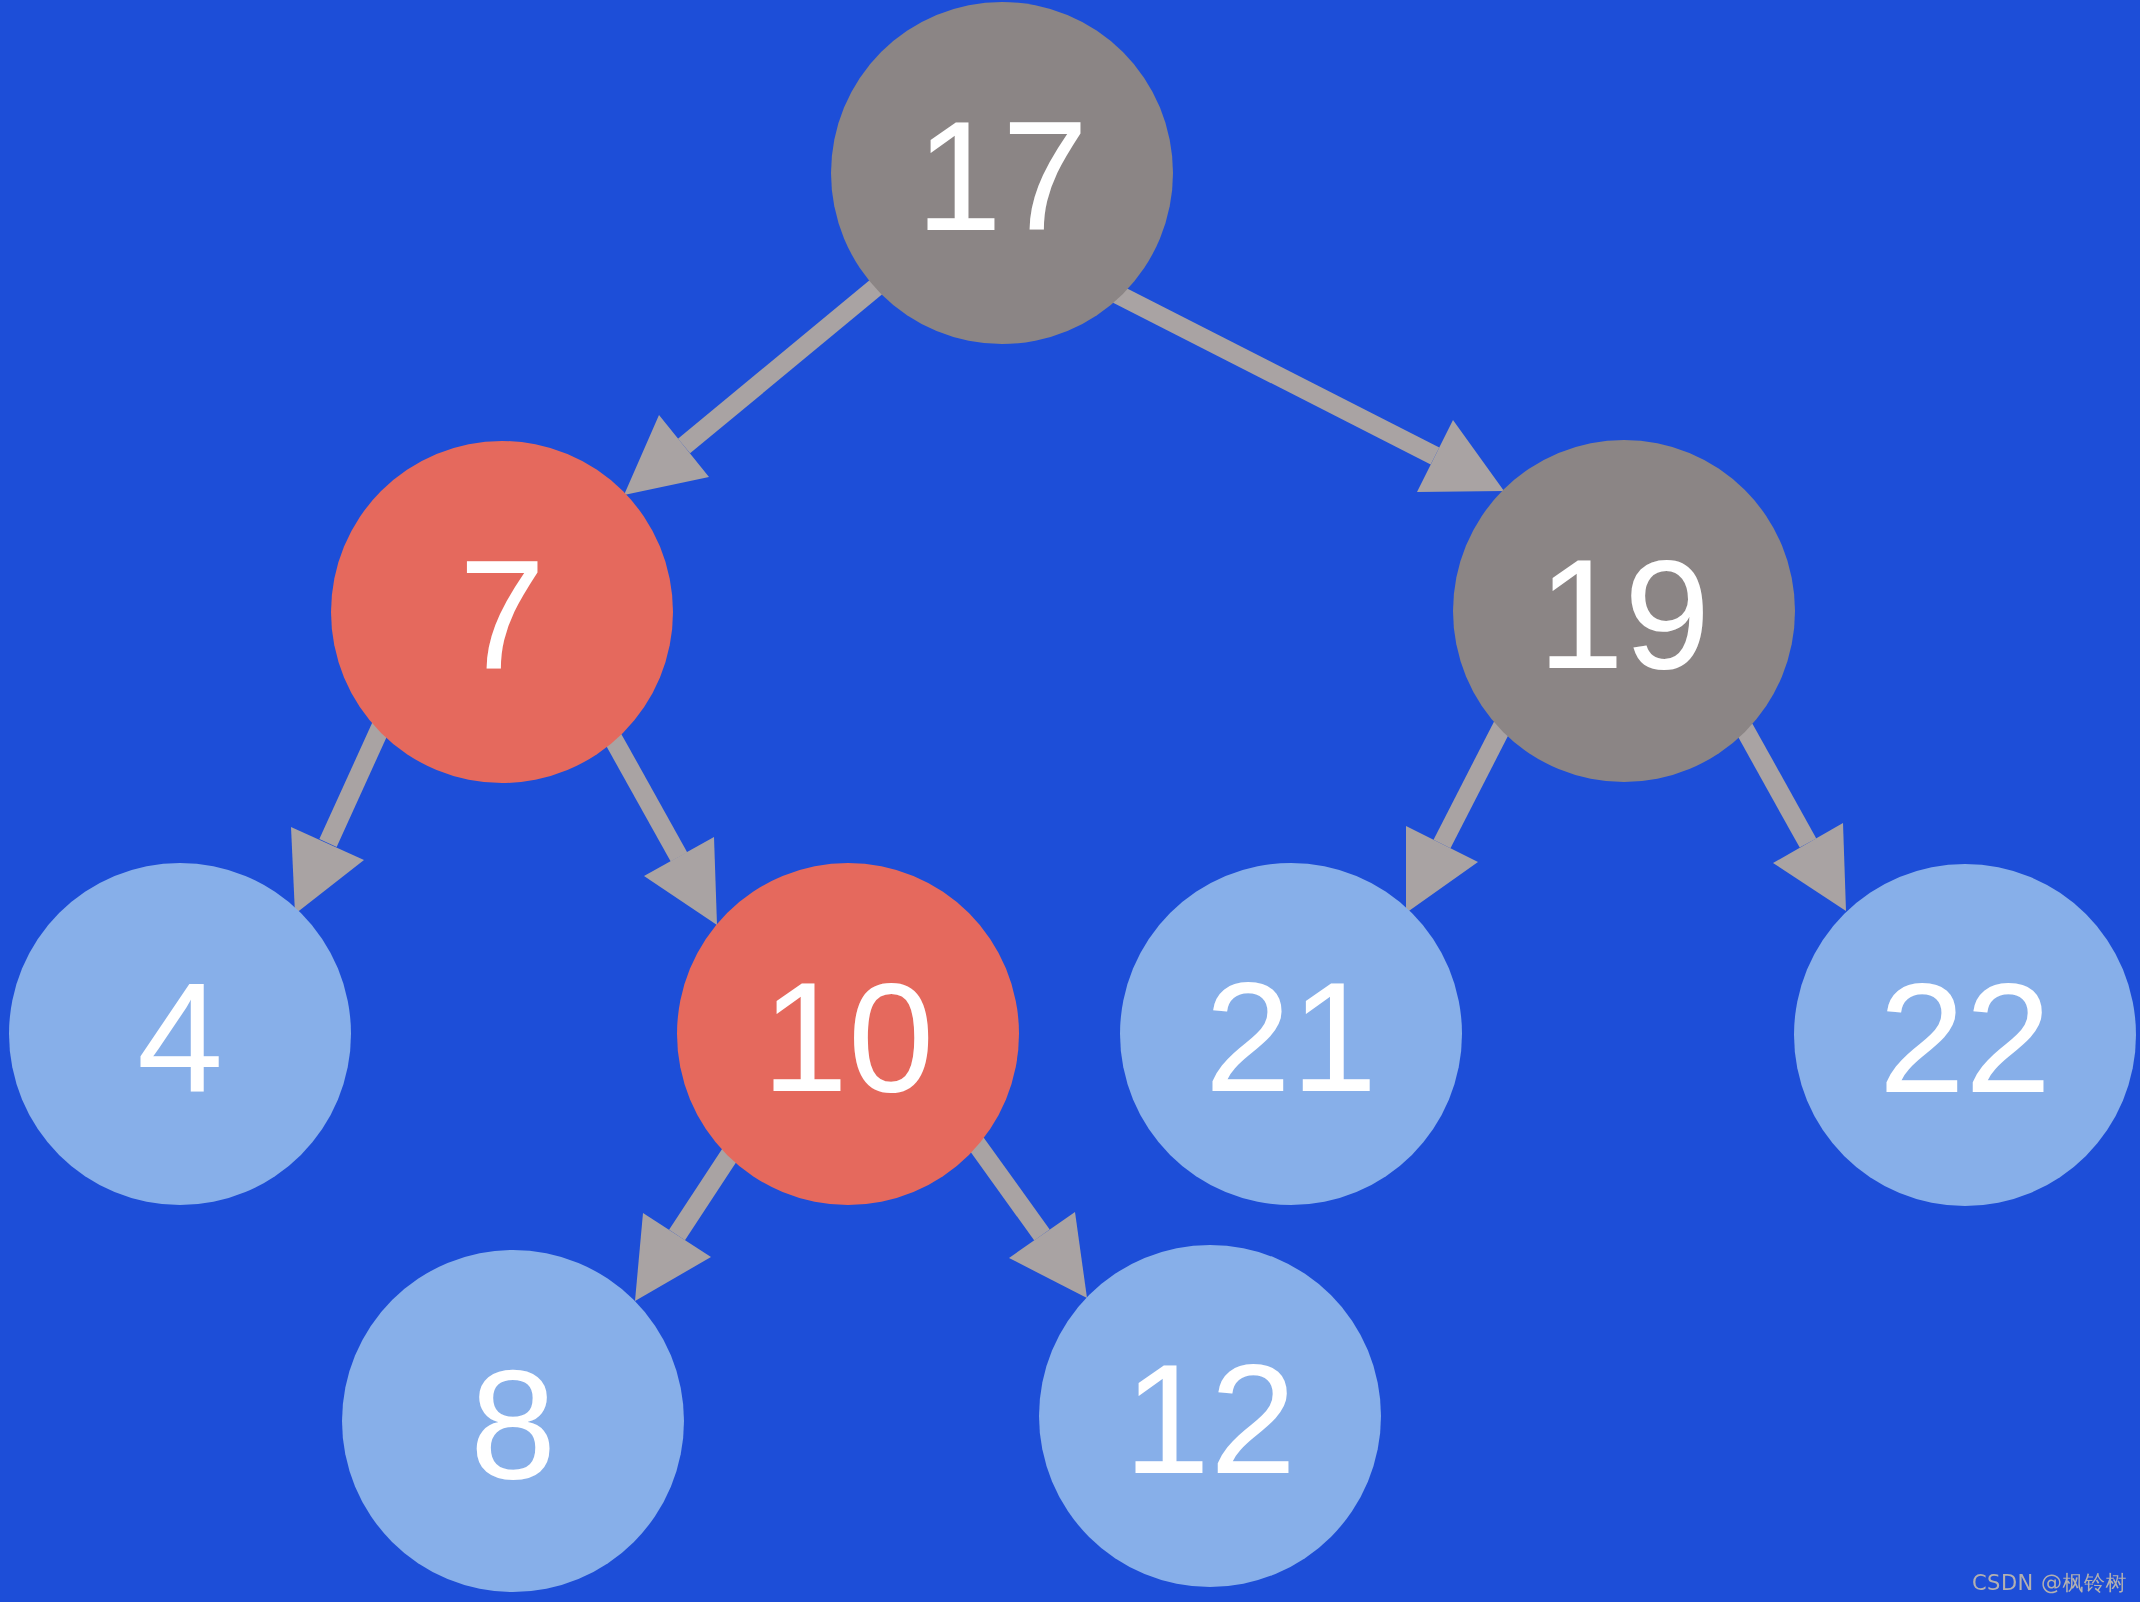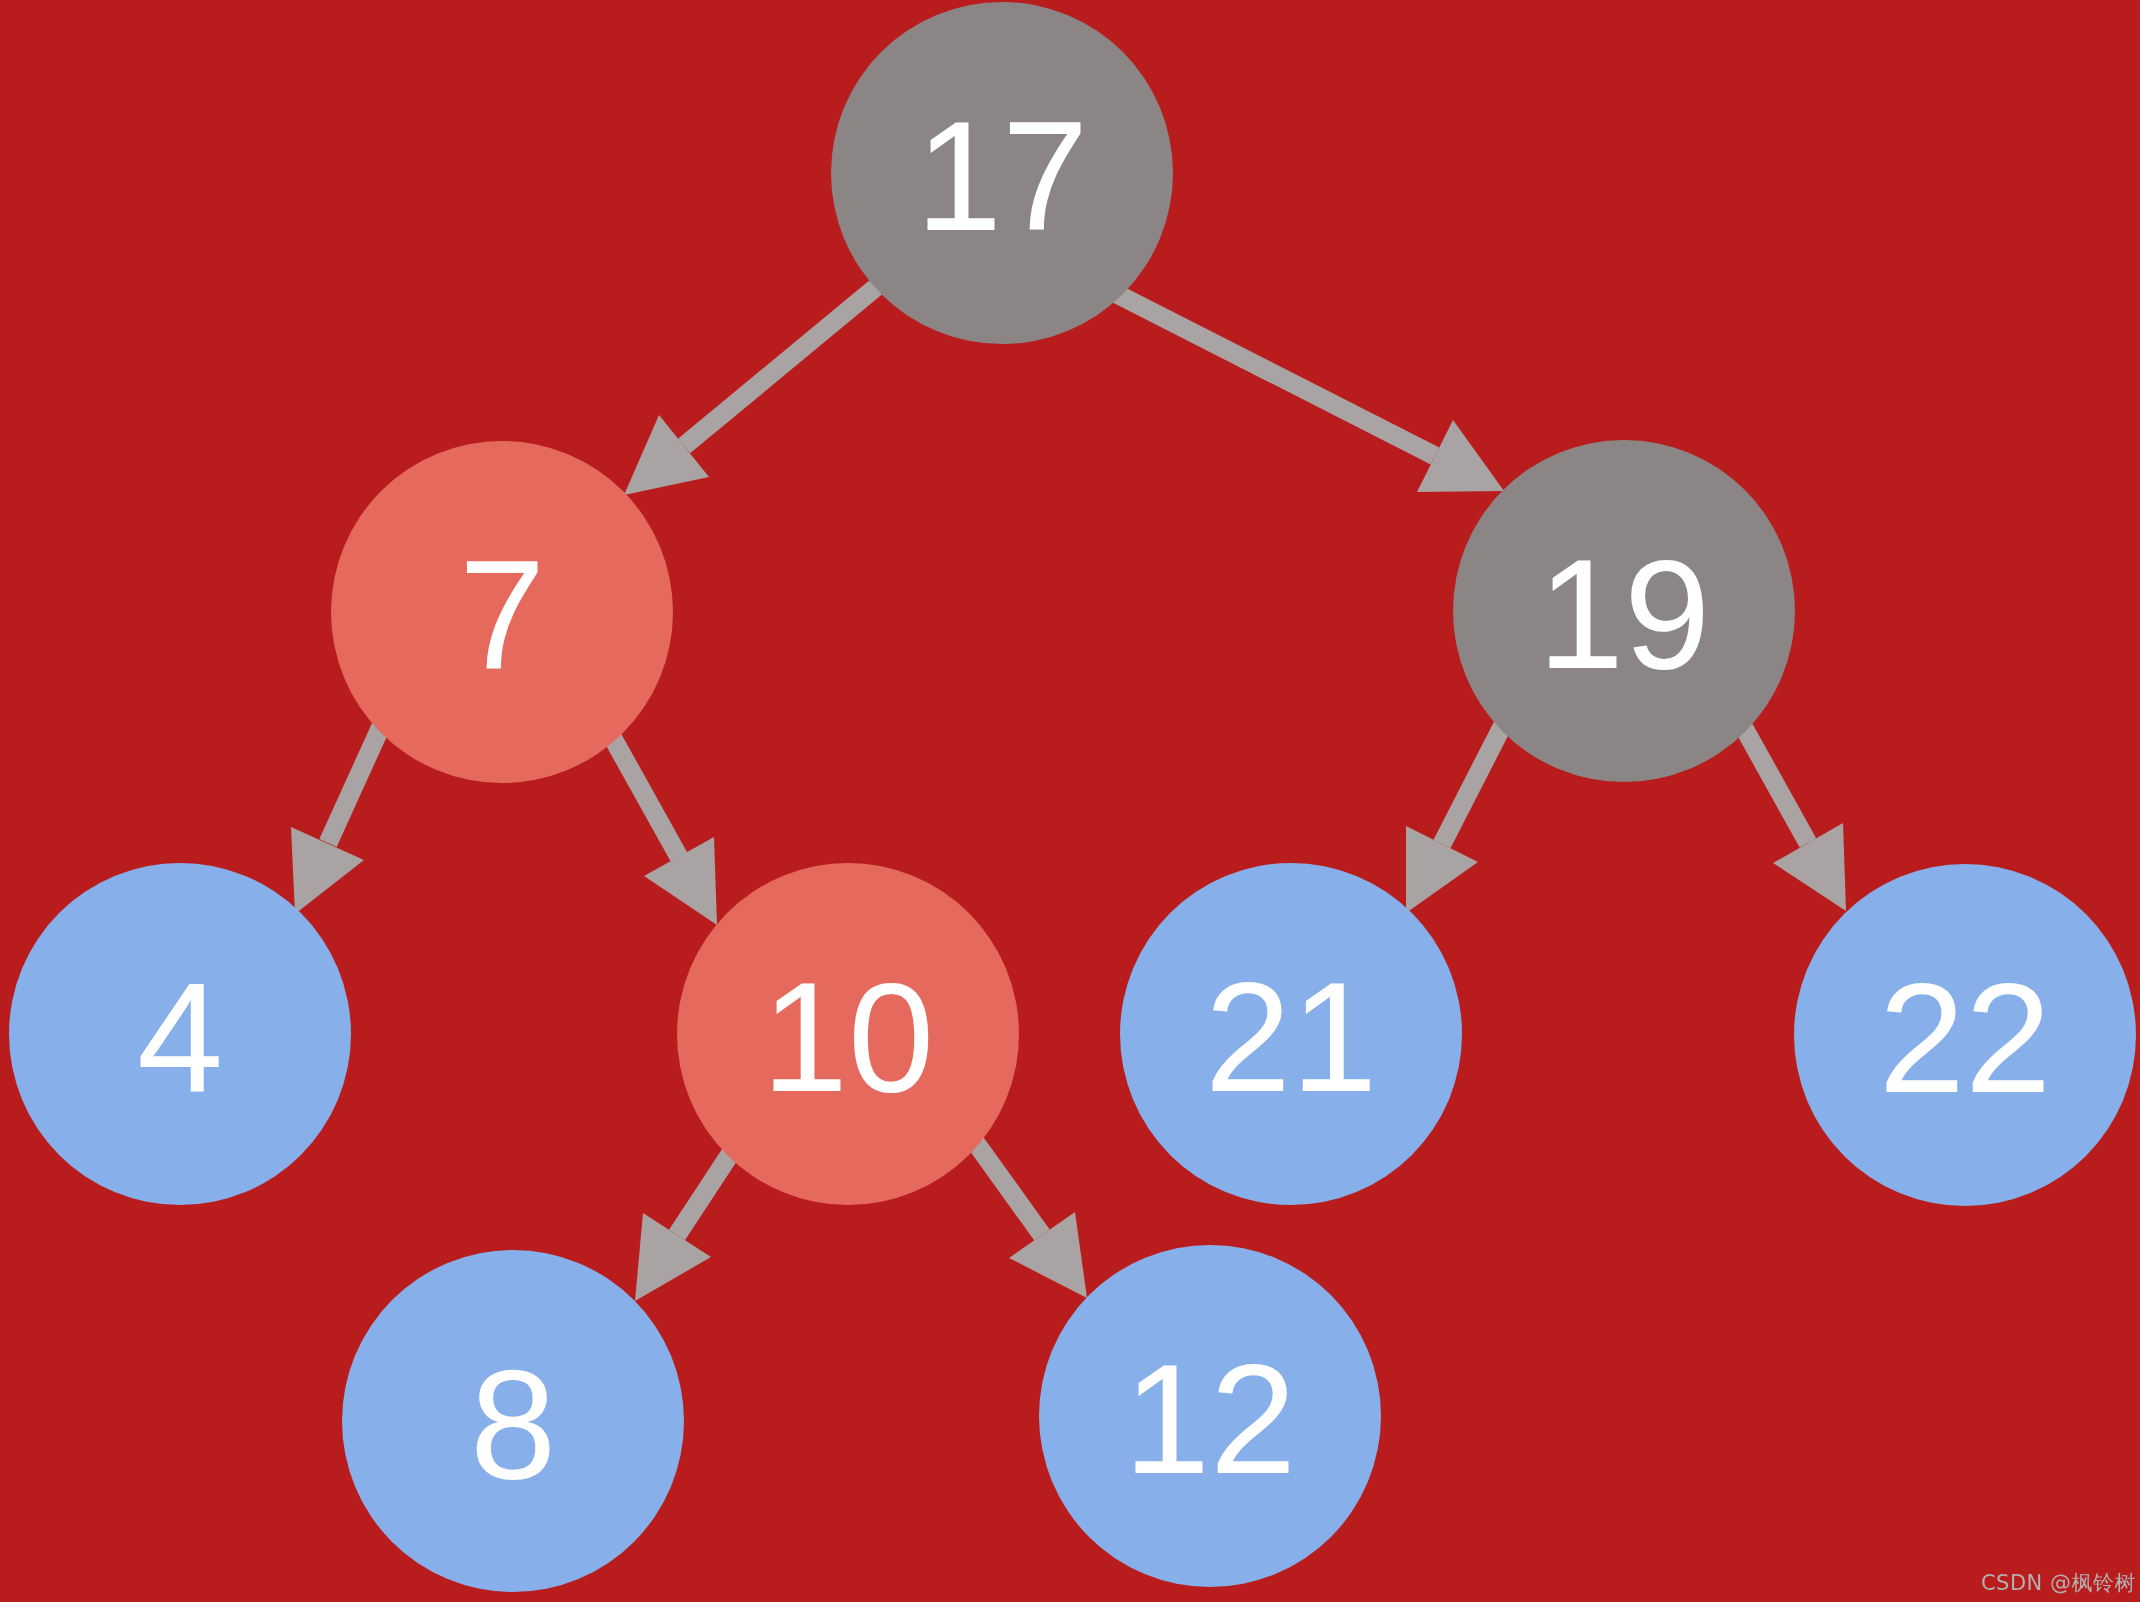--- a/index.html
+++ b/index.html
@@ -4,21 +4,21 @@
 <style>
   html, body {
     margin: 0;
     padding: 0;
     background: #000000;
   }
   .stage {
     position: relative;
     width: 2140px;
     height: 1602px;
-    background: #b91c1c;
+    background: #1d4ed8;
     overflow: hidden;
   }
   svg.tree {
     position: absolute;
     left: 0;
     top: 0;
     display: block;
   }
   .edge-shaft {
     stroke-width: 19;
@@ -26,21 +26,21 @@
     stroke-linecap: butt;
   }
   .node-value {
     font-family: "Liberation Sans", "DejaVu Sans", sans-serif;
     font-size: 155px;
     font-weight: 400;
     text-anchor: middle;
   }
   .watermark {
     position: absolute;
-    right: 4px;
+    right: 13px;
     bottom: 5px;
     font-family: "DejaVu Sans", "Liberation Sans", sans-serif;
     font-size: 21px;
     letter-spacing: 0.5px;
     color: #b3b0b0;
     white-space: nowrap;
   }
 </style>
 </head>
 <body>

